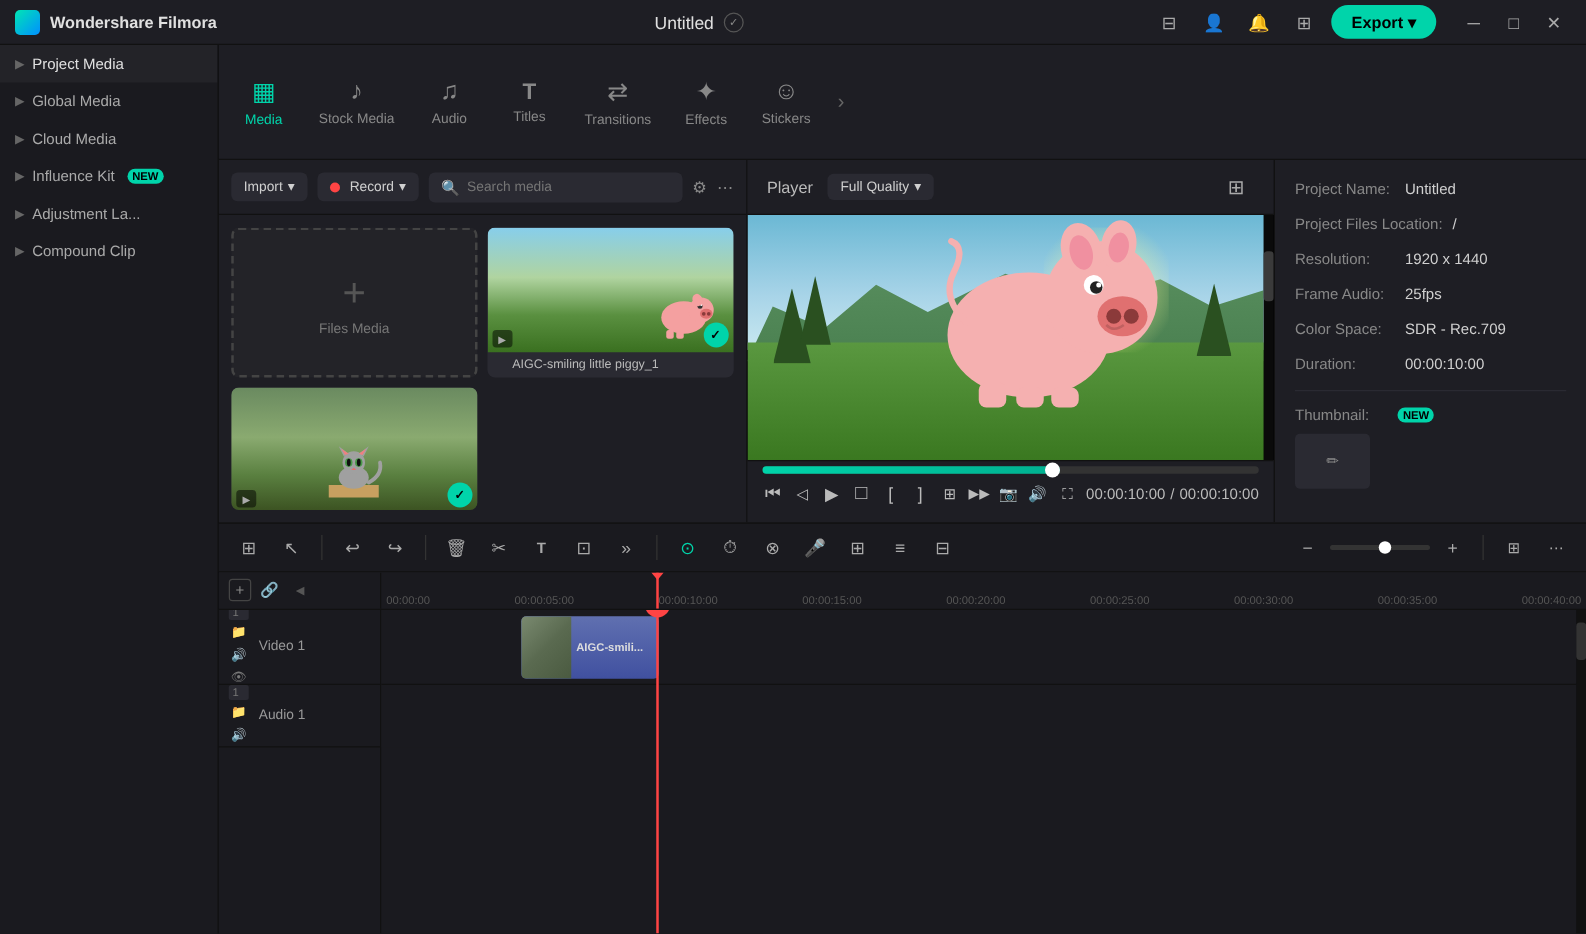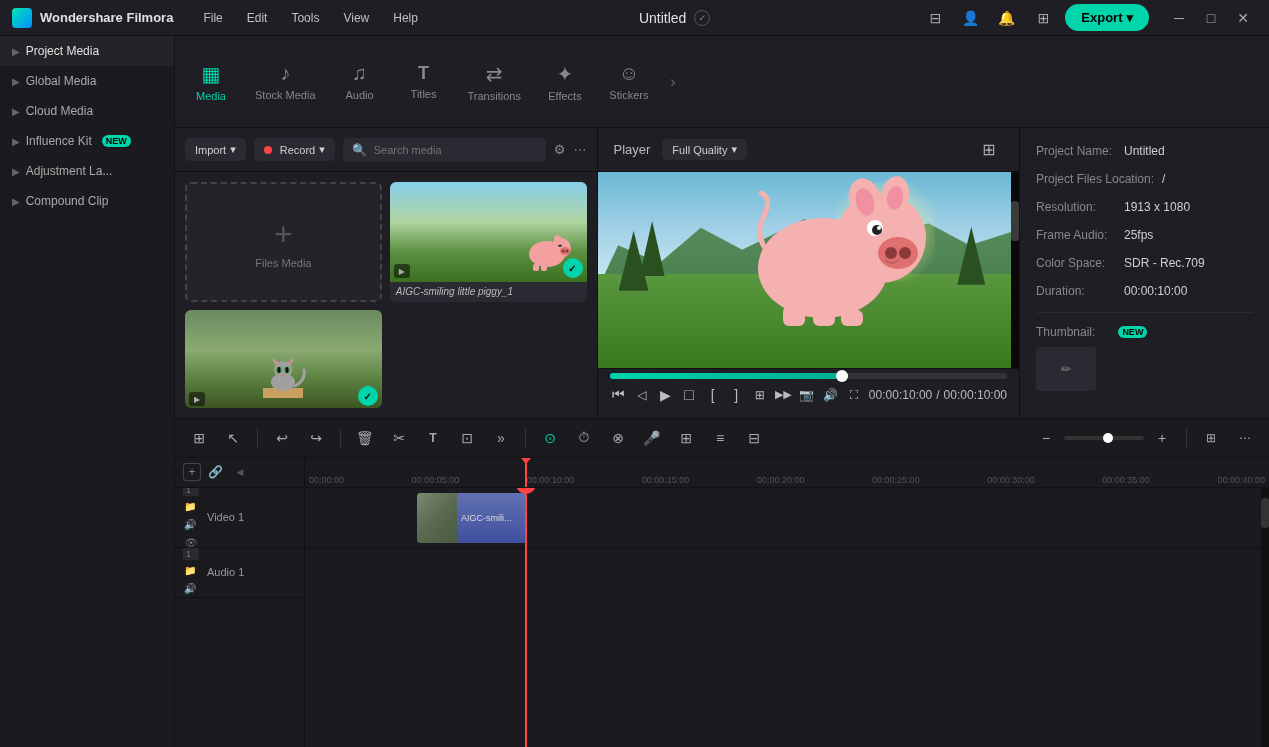--- a/index.html
+++ b/index.html
@@ -1,21 +1,21 @@
 <!DOCTYPE html>
 <html><head>
   <meta charset="utf-8">
   <style>
     * { margin: 0; padding: 0; box-sizing: border-box; }
     body { width: 1269px; height: 747px; background: #1a1a1f; color: #d0d0d0; font-family: -apple-system, BlinkMacSystemFont, 'Segoe UI', sans-serif; font-size: 12px; overflow: hidden; display: flex; flex-direction: column; }
 
     
     .titlebar { height: 36px; background: #1e1e24; display: flex; align-items: center; padding: 0 12px; gap: 8px; border-bottom: 1px solid #111; flex-shrink: 0; }
     .app-logo { width: 20px; height: 20px; background: linear-gradient(135deg, #00e5b4, #0090ff); border-radius: 4px; flex-shrink: 0; }
-    .app-name { font-size: 13px; font-weight: 600; color: #e0e0e0; margin-right: 12px; }
+    .app-name { font-size: 13px; font-weight: 600; color: #e0e0e0; margin-right: 24px; }
     .menu-items { display: flex; gap: 4px; }
     .menu-item { padding: 4px 10px; font-size: 12px; color: #c0c0c0; cursor: pointer; border-radius: 4px; }
     .titlebar-center { flex: 1; display: flex; justify-content: center; align-items: center; gap: 8px; }
     .project-title { font-size: 14px; color: #e0e0e0; }
     .check-icon { width: 16px; height: 16px; border-radius: 50%; border: 1px solid #555; display: flex; align-items: center; justify-content: center; font-size: 9px; color: #888; }
     .titlebar-right { display: flex; align-items: center; gap: 8px; margin-left: auto; }
     .icon-btn { width: 28px; height: 28px; display: flex; align-items: center; justify-content: center; color: #aaa; cursor: pointer; border-radius: 4px; font-size: 14px; }
     .export-btn { background: #00d4aa; color: #000; padding: 6px 16px; border-radius: 20px; font-size: 13px; font-weight: 600; cursor: pointer; display: flex; align-items: center; gap: 4px; }
     .win-controls { display: flex; gap: 4px; margin-left: 8px; }
     .win-ctrl { width: 28px; height: 28px; display: flex; align-items: center; justify-content: center; color: #aaa; cursor: pointer; border-radius: 4px; font-size: 14px; }
@@ -57,21 +57,21 @@
     .media-grid::-webkit-scrollbar { width: 4px; }
     .media-grid::-webkit-scrollbar-thumb { background: #333; }
 
     .media-card { background: #2a2a32; border-radius: 6px; overflow: hidden; cursor: pointer; }
     .media-card.import-card { border: 2px dashed #444; background: #232328; display: flex; flex-direction: column; align-items: center; justify-content: center; min-height: 120px; }
     .import-plus { font-size: 32px; color: #555; }
     .import-label { font-size: 11px; color: #777; margin-top: 4px; }
 
     .media-thumb { position: relative; width: 100%; height: 100px; overflow: hidden; }
     .check-badge { position: absolute; bottom: 4px; right: 4px; width: 20px; height: 20px; background: #00d4aa; border-radius: 50%; display: flex; align-items: center; justify-content: center; font-size: 10px; color: #000; font-weight: 700; }
-    .media-name { font-size: 10px; color: #bbb; padding: 4px 6px; white-space: nowrap; overflow: hidden; text-overflow: ellipsis; font-style: italic; }
+    .media-name { font-size: 10px; color: #bbb; padding: 4px 20px; white-space: nowrap; overflow: hidden; text-overflow: ellipsis; }
 
     
     .preview-area { flex: 1; background: #111; display: flex; flex-direction: column; flex-shrink: 0; min-width: 400px; }
     .preview-toolbar { height: 44px; background: #1e1e24; border-bottom: 1px solid #111; display: flex; align-items: center; padding: 0 16px; gap: 12px; flex-shrink: 0; }
     .preview-tab { color: #bbb; font-size: 13px; cursor: pointer; }
     .preview-quality { background: #2a2a32; border: none; color: #d0d0d0; padding: 4px 10px; border-radius: 5px; font-size: 11px; cursor: pointer; display: flex; align-items: center; gap: 4px; }
     .preview-icons { margin-left: auto; display: flex; gap: 6px; }
 
     .preview-controls { height: 50px; background: #1e1e24; border-top: 1px solid #111; display: flex; flex-direction: column; padding: 4px 12px; gap: 2px; flex-shrink: 0; }
     .timeline-bar { height: 6px; background: #333; border-radius: 3px; position: relative; margin-bottom: 2px; }
@@ -137,27 +137,20 @@
 
     
     .preview-video-container { flex: 1; position: relative; overflow: hidden; background: #000; }
   </style>
 </head>
 <body>
 
 <div class="titlebar">
   <div class="app-logo"></div>
   <span class="app-name">Wondershare Filmora</span>
-  <div class="menu-items">
-    <span class="menu-item">File</span>
-    <span class="menu-item">Edit</span>
-    <span class="menu-item">Tools</span>
-    <span class="menu-item">View</span>
-    <span class="menu-item">Help</span>
-  </div>
   <div class="titlebar-center">
     <span class="project-title">Untitled</span>
     <div class="check-icon">✓</div>
   </div>
   <div class="titlebar-right">
     <div class="icon-btn">⊟</div>
     <div class="icon-btn">👤</div>
     <div class="icon-btn">🔔</div>
     <div class="icon-btn">⊞</div>
     <div class="export-btn">
@@ -429,21 +422,21 @@
           <div class="info-row">
             <span class="info-label">Project Name:</span>
             <span class="info-value">Untitled</span>
           </div>
           <div class="info-row">
             <span class="info-label">Project Files Location:</span>
             <span class="info-value">/</span>
           </div>
           <div class="info-row">
             <span class="info-label">Resolution:</span>
-            <span class="info-value">1913 x 1080</span>
+            <span class="info-value">1920 x 1440</span>
           </div>
           <div class="info-row">
             <span class="info-label">Frame Audio:</span>
             <span class="info-value">25fps</span>
           </div>
           <div class="info-row">
             <span class="info-label">Color Space:</span>
             <span class="info-value">SDR - Rec.709</span>
           </div>
           <div class="info-row">
@@ -558,21 +551,21 @@
               <span class="playhead-x">✕</span>
             </div>
           </div>
 
           <div class="video-track">
 
 
             <div class="clip clip-pig">
               <div class="thumb-pig-clip"></div>
               <div style="width:70px;overflow:hidden;">
-                <div style="font-size:9px;color:#ddd;padding:2px 4px;white-space:nowrap;overflow:hidden;text-overflow:ellipsis;">AIGC-smili...</div>
+                <div style="font-size:9px;color:#ddd;padding:2px 4px;white-space:nowrap;overflow:hidden;text-overflow:ellipsis;font-weight:bold;">AIGC-smili...</div>
               </div>
             </div>
           </div>
 
           <div class="audio-track">
           </div>
         </div>
 
         <div style="width:8px;background:#111;flex-shrink:0;">
           <div style="width:100%;height:30px;background:#333;border-radius:3px;margin-top:10px;"></div>

